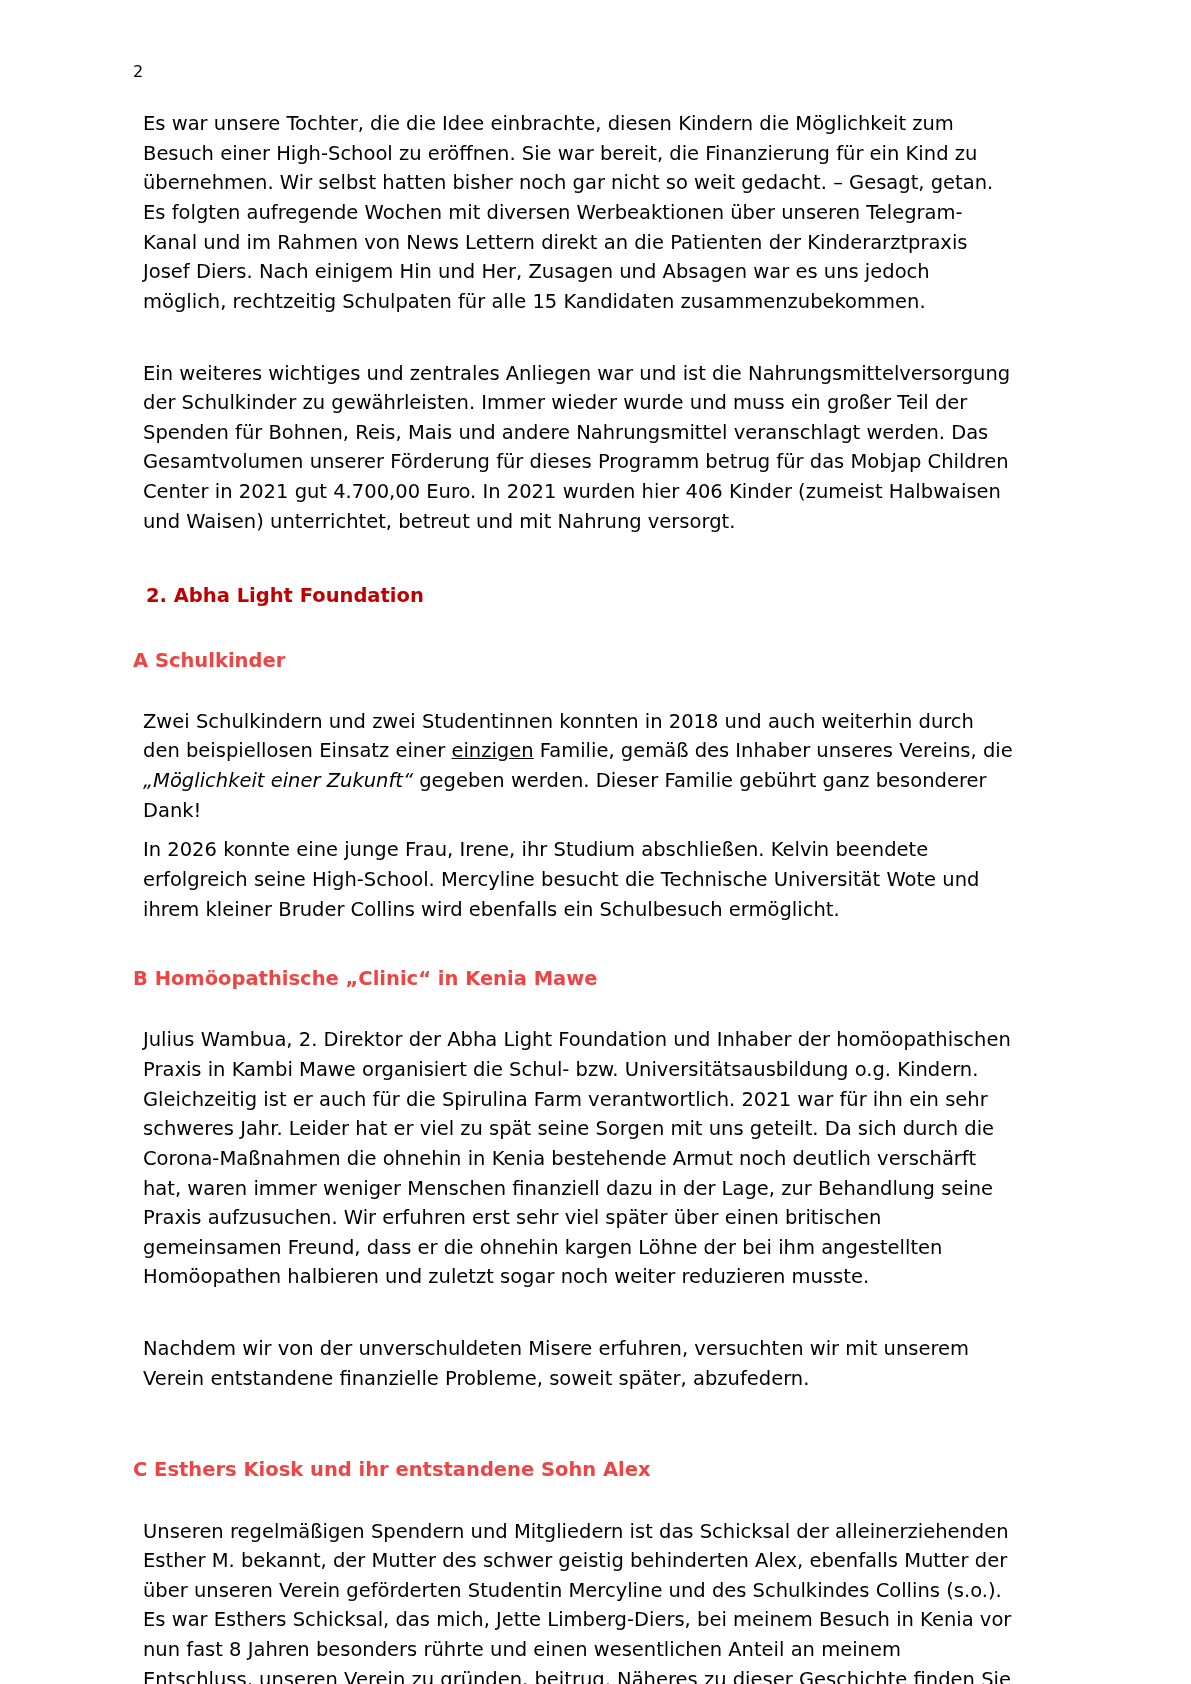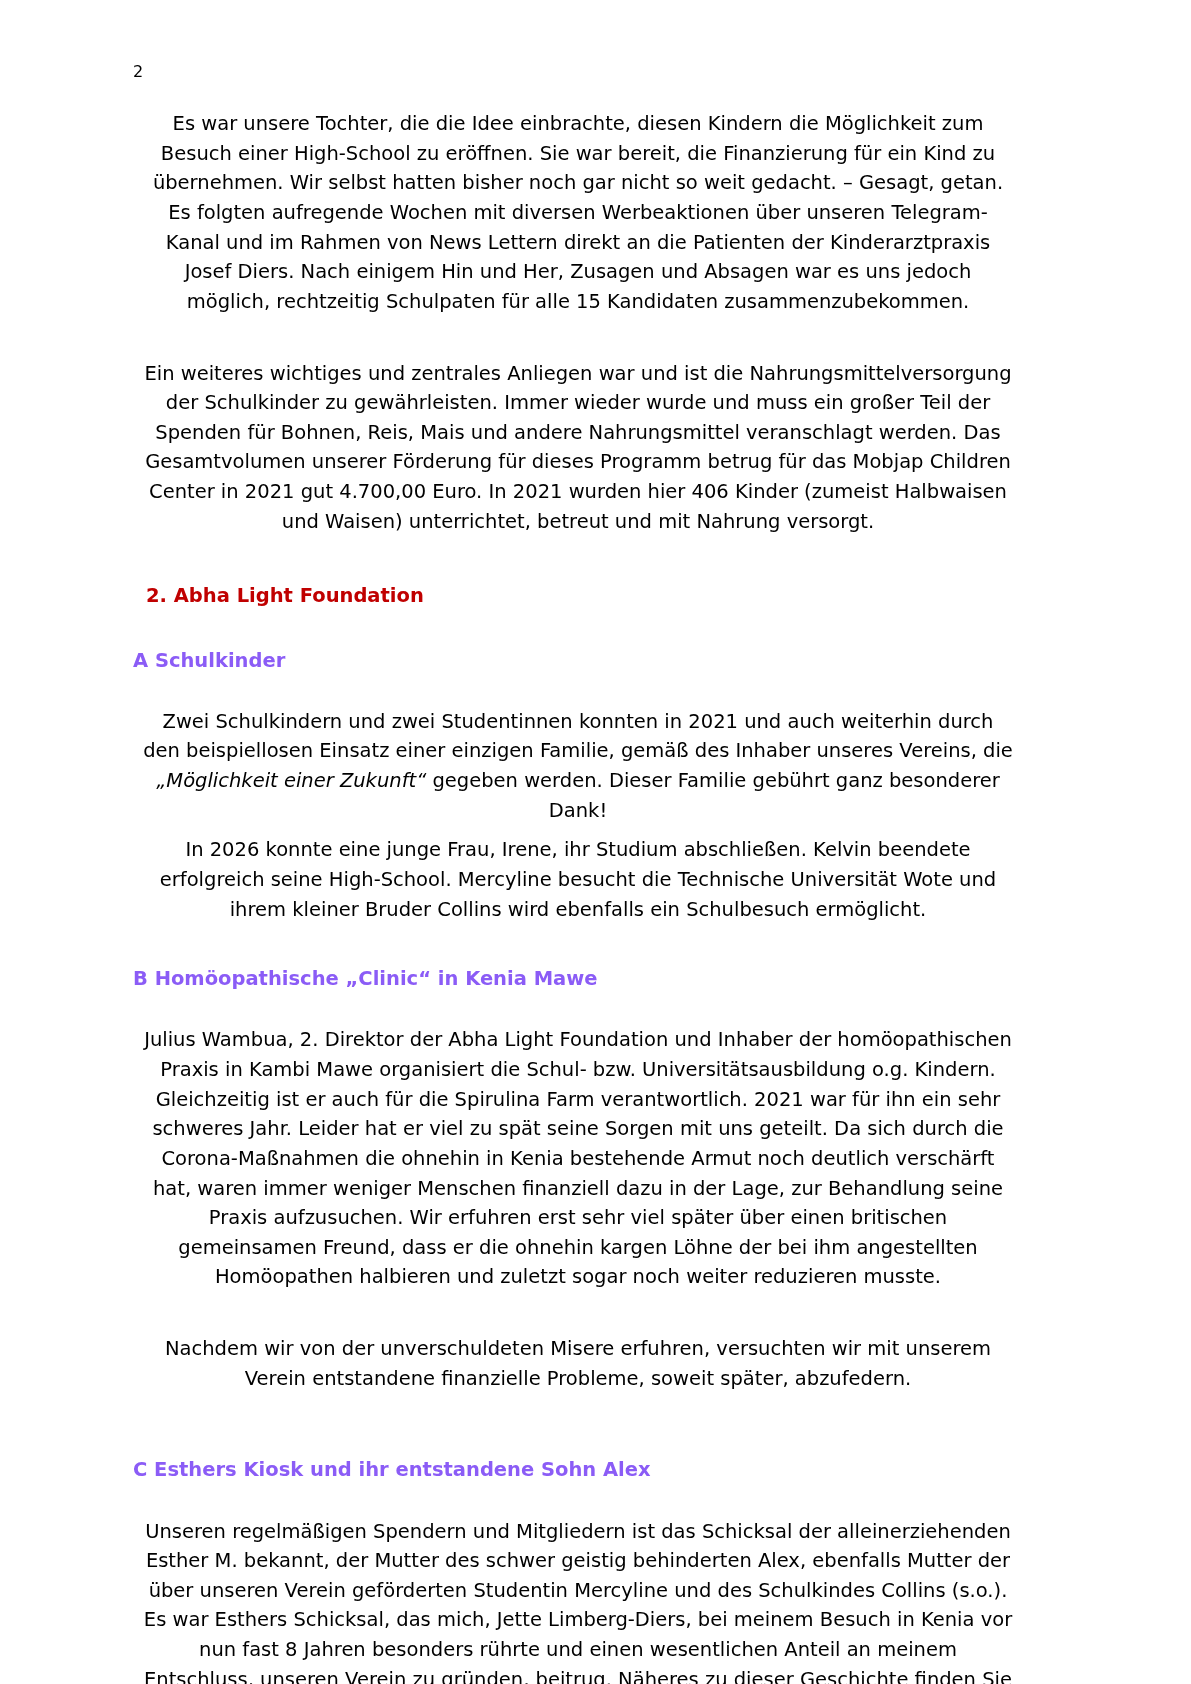--- a/index.html
+++ b/index.html
@@ -25,40 +25,40 @@
   .page-number {
     font-size: 16px;
     line-height: 1.2;
     margin: 0 0 28px 0;
     color: #000;
   }
   p.body {
     font-size: 19.5px;
     line-height: 1.52;
     margin: 10px;
-    text-align: center;
+    text-align: left;
     color: #000;
   }
   .gap-md { height: 22px; }
   .gap-lg { height: 30px; }
   h2.section-heading {
     font-size: 19.5px;
     font-weight: bold;
     color: #c00000;
     margin: 13px;
     line-height: 1.5;
   }
   h3.sub-heading {
     font-size: 19.5px;
     font-weight: bold;
-    color: #8b5cf6;
+    color: #ef4444;
     margin: 0;
     line-height: 1.5;
   }
-  .u { }
+  .u { text-decoration: underline; }
   .i { font-style: italic; }
   a.link {
     color: #6d28d9;
     text-decoration: underline;
   }
 </style>
 </head>
 <body>
 
 <div class="page">
@@ -75,21 +75,21 @@
     <div class="gap-md"></div>
 
     <h2 class="section-heading">2. Abha Light Foundation</h2>
 
     <div class="gap-md"></div>
 
     <h3 class="sub-heading">A Schulkinder</h3>
 
     <div class="gap-md"></div>
 
-    <p class="body"><span>Zwei Schulkindern und zwei Studentinnen konnten in 2021 und auch weiterhin durch den beispiellosen Einsatz einer </span><span class="u">einzigen</span><span> Familie, gemäß des Inhaber unseres Vereins, die </span><span class="i">„Möglichkeit einer Zukunft“</span><span> gegeben werden. Dieser Familie gebührt ganz besonderer Dank!</span></p>
+    <p class="body"><span>Zwei Schulkindern und zwei Studentinnen konnten in 2018 und auch weiterhin durch den beispiellosen Einsatz einer </span><span class="u">einzigen</span><span> Familie, gemäß des Inhaber unseres Vereins, die </span><span class="i">„Möglichkeit einer Zukunft“</span><span> gegeben werden. Dieser Familie gebührt ganz besonderer Dank!</span></p>
 
     <p class="body">In 2026 konnte eine junge Frau, Irene, ihr Studium abschließen. Kelvin beendete erfolgreich seine High-School. Mercyline besucht die Technische Universität Wote und ihrem kleiner Bruder Collins wird ebenfalls ein Schulbesuch ermöglicht.</p>
 
     <div class="gap-lg"></div>
 
     <h3 class="sub-heading">B Homöopathische „Clinic“ in Kenia Mawe</h3>
 
     <div class="gap-md"></div>
 
     <p class="body">Julius Wambua, 2. Direktor der Abha Light Foundation und Inhaber der homöopathischen Praxis in Kambi Mawe organisiert die Schul- bzw. Universitätsausbildung o.g. Kindern. Gleichzeitig ist er auch für die Spirulina Farm verantwortlich. 2021 war für ihn ein sehr schweres Jahr. Leider hat er viel zu spät seine Sorgen mit uns geteilt. Da sich durch die Corona-Maßnahmen die ohnehin in Kenia bestehende Armut noch deutlich verschärft hat, waren immer weniger Menschen finanziell dazu in der Lage, zur Behandlung seine Praxis aufzusuchen. Wir erfuhren erst sehr viel später über einen britischen gemeinsamen Freund, dass er die ohnehin kargen Löhne der bei ihm angestellten Homöopathen halbieren und zuletzt sogar noch weiter reduzieren musste.</p>

